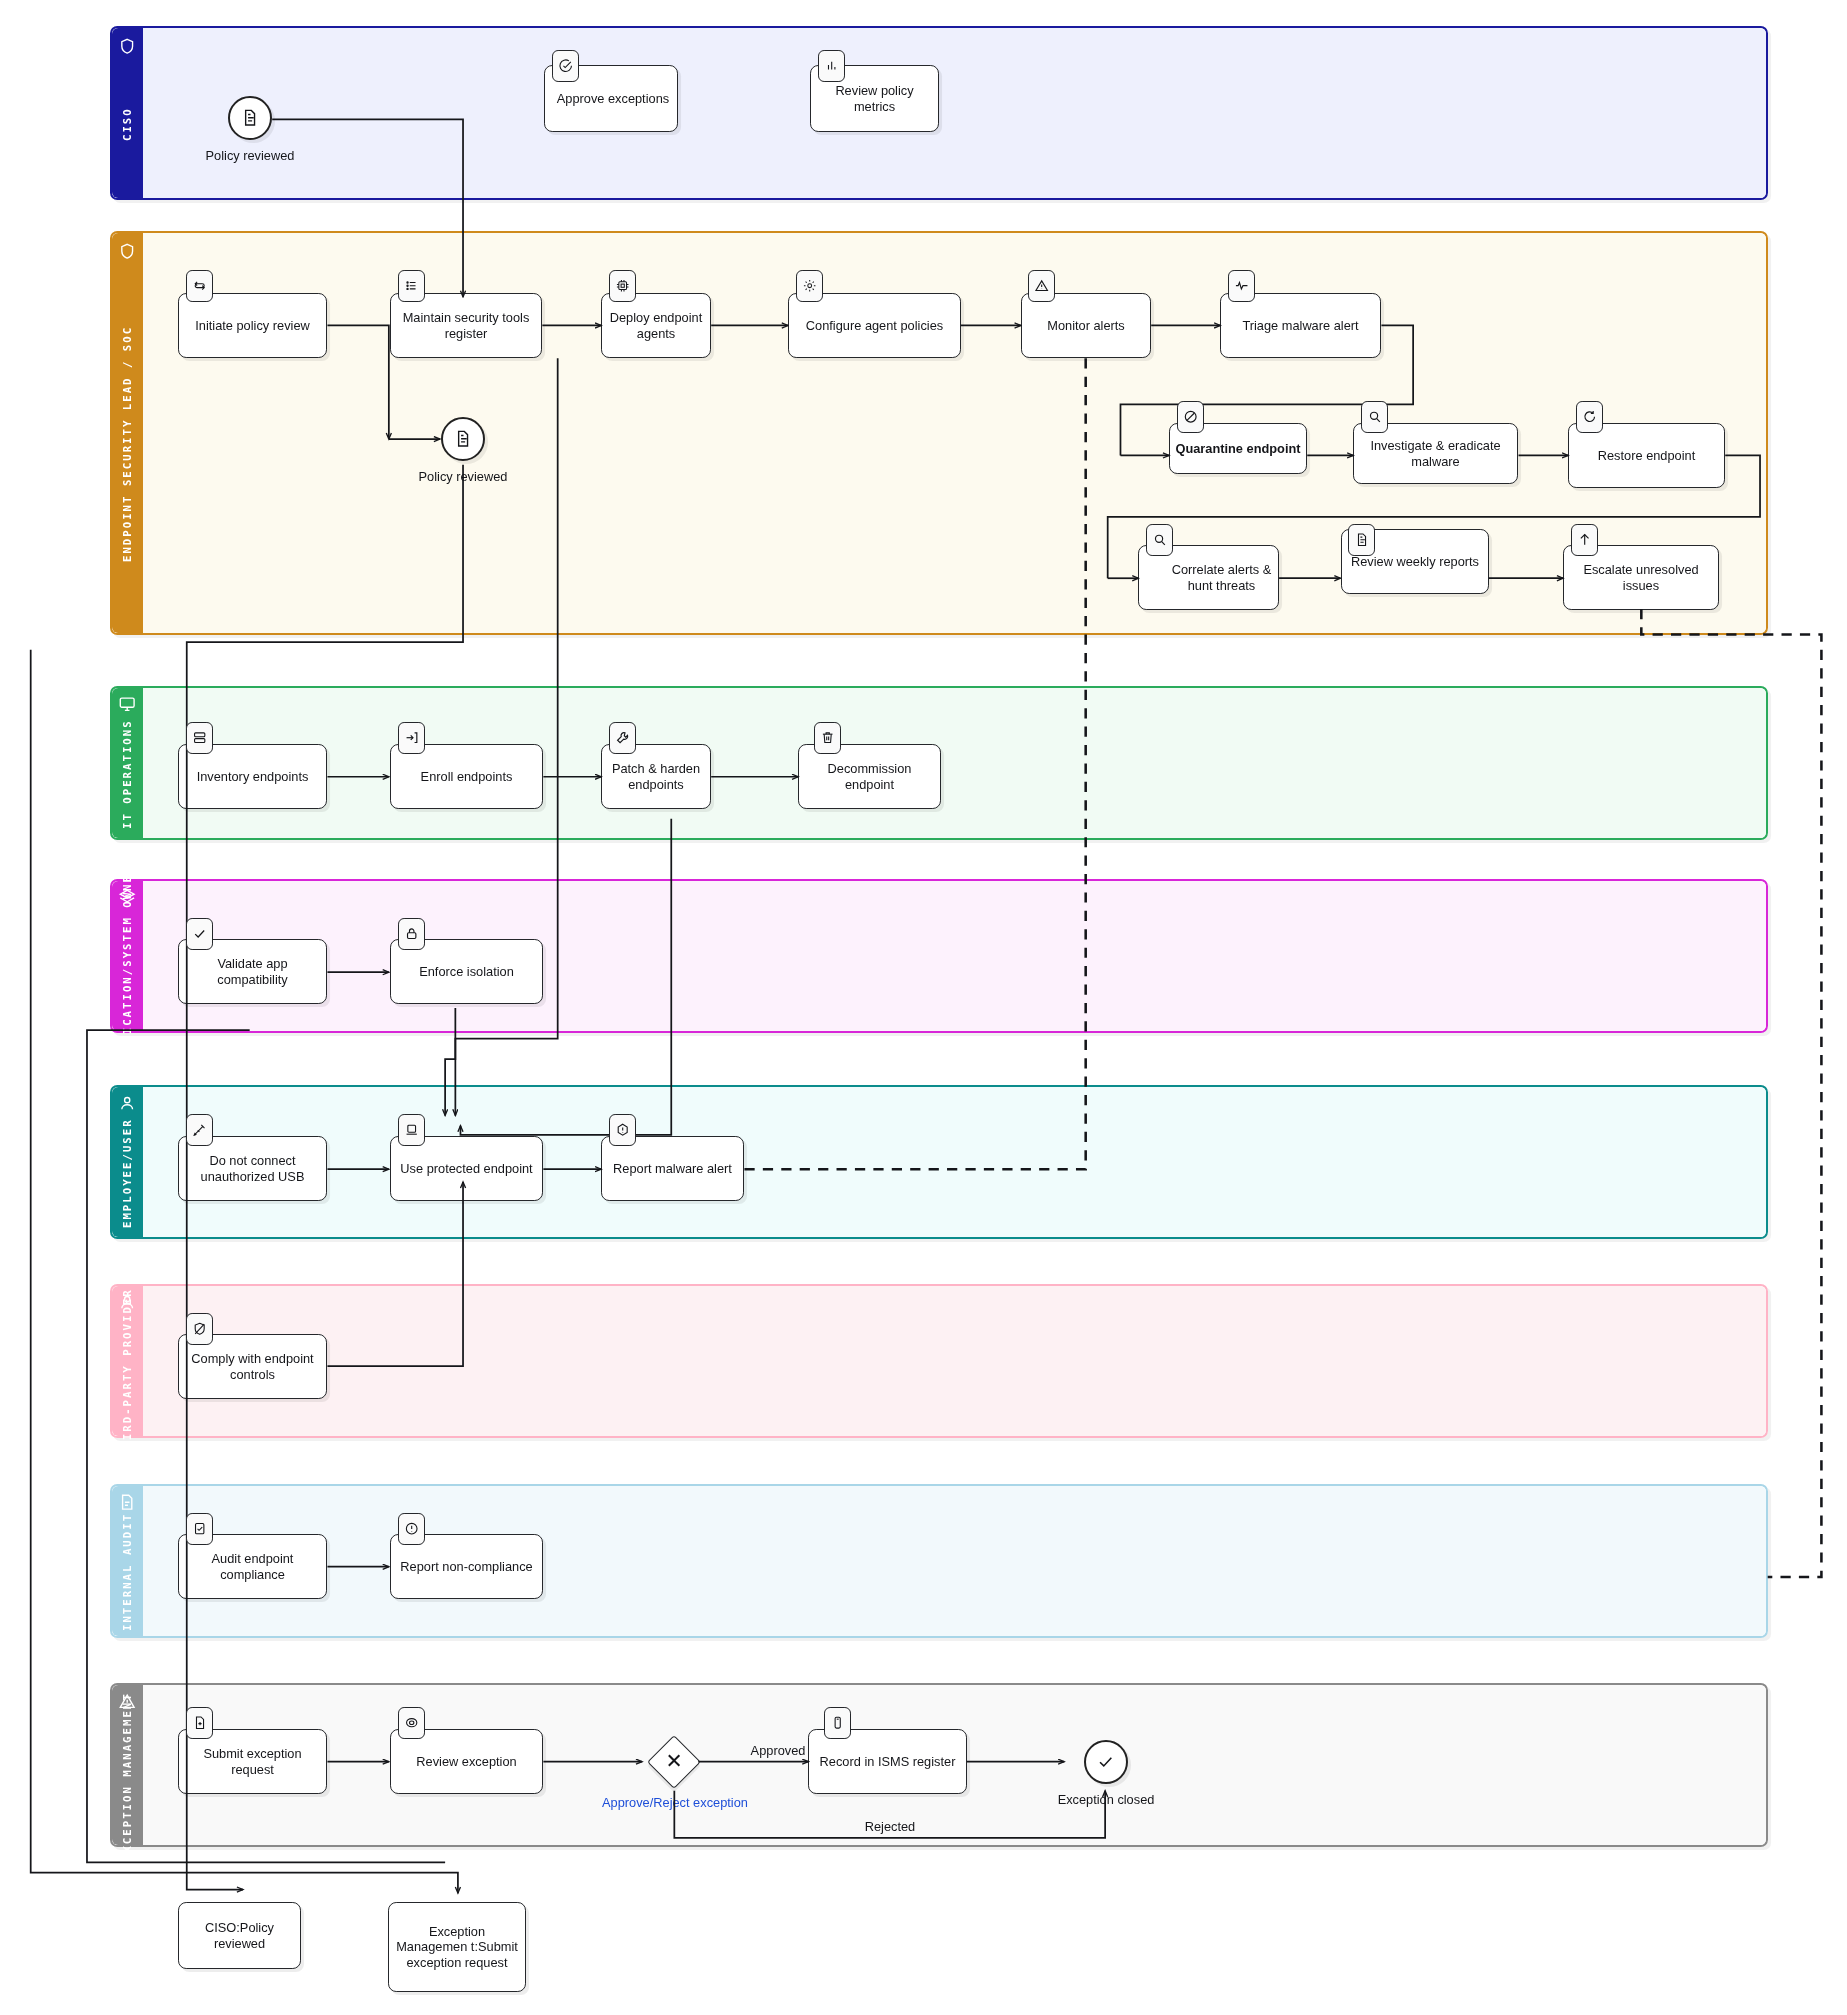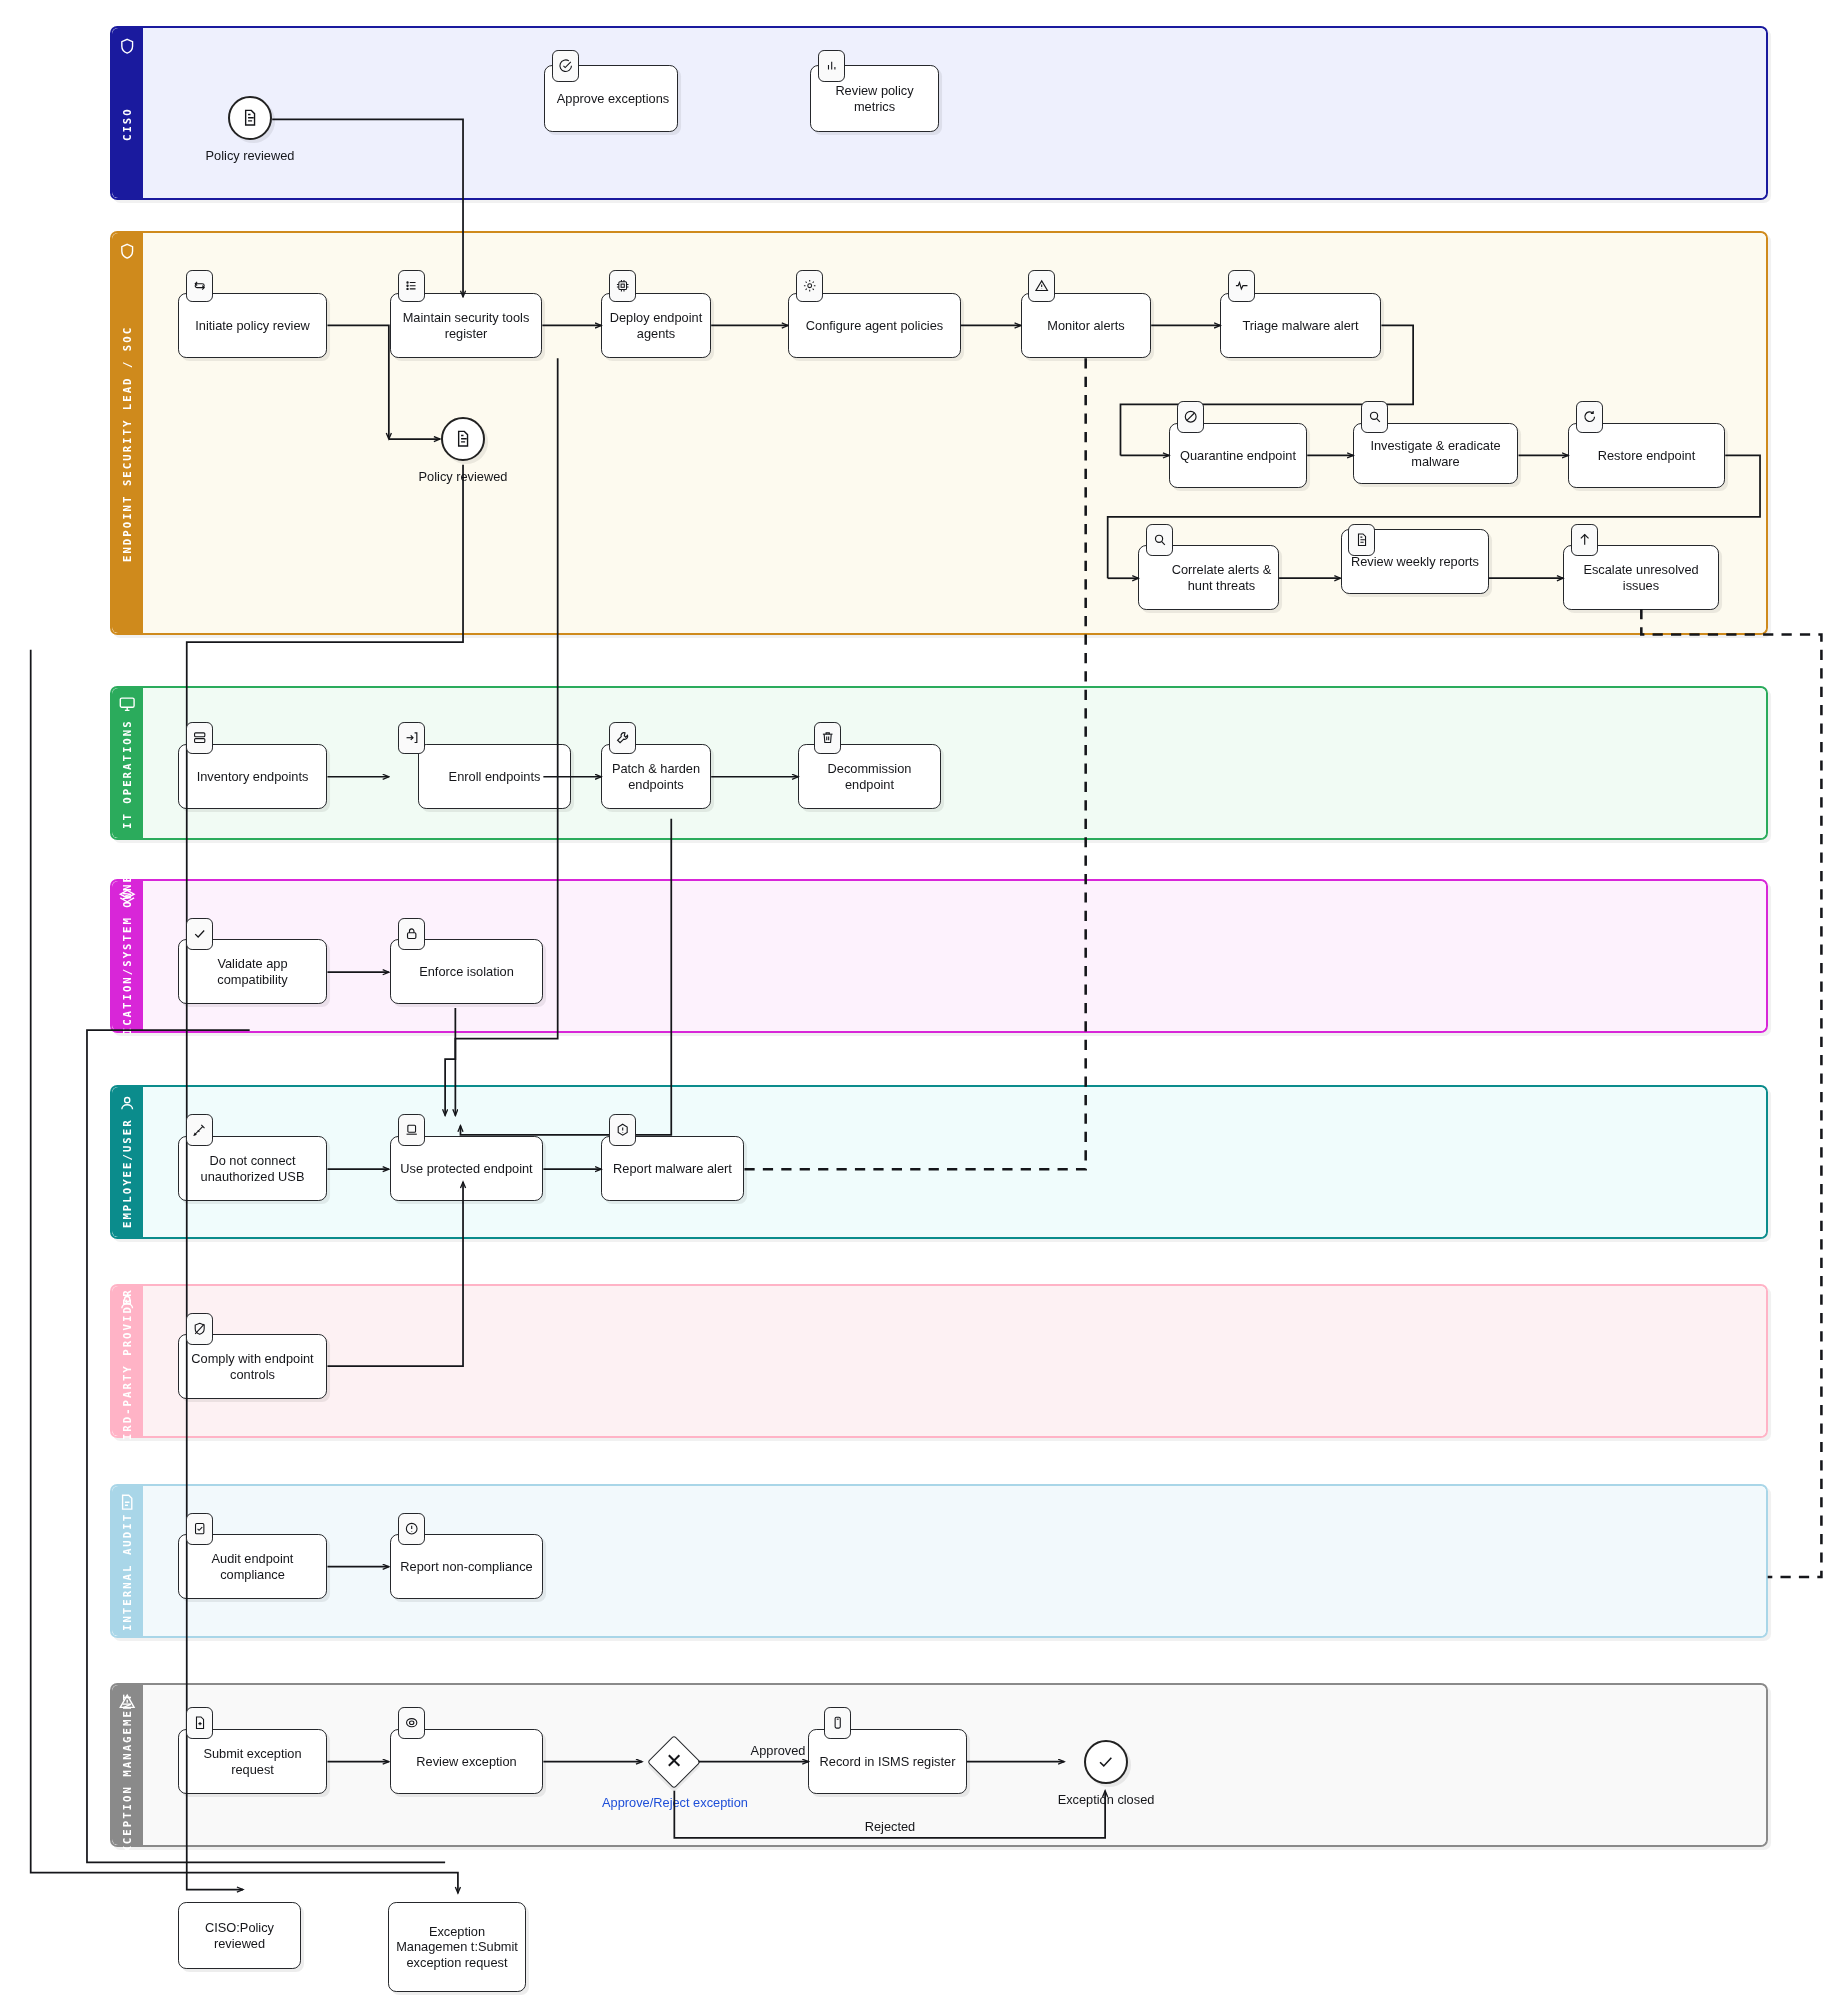--- a/index.html
+++ b/index.html
@@ -332,21 +332,21 @@
     <div class="task" style="left:1220px;top:293px;width:161px;height:65px;">
       <span>Triage malware alert</span>
     </div>
 
     <div class="badge" style="left:1177px;top:401px;">
       <svg viewBox="0 0 24 24" fill="none" stroke="#15161a" stroke-width="1.8">
           <circle cx="12" cy="12" r="8.4"></circle>
           <path d="M6.2 17.8L17.8 6.2"></path>
         </svg>
     </div>
-    <div class="task" style="left:1169px;top:423px;width:138px;height:65px;">
+    <div class="task" style="left:1169px;top:423px;width:138px;height:51px;font-weight:bold;">
       <span>Quarantine endpoint</span>
     </div>
 
     <div class="badge" style="left:1361px;top:401px;">
       <svg viewBox="0 0 24 24" fill="none" stroke="#15161a" stroke-width="1.8">
           <circle cx="11" cy="10.6" r="5.6"></circle>
           <path d="M15.2 14.9L20 20"></path>
         </svg>
     </div>
     <div class="task" style="left:1353px;top:423px;width:165px;height:61px;">
@@ -404,21 +404,21 @@
       <span>Inventory endpoints</span>
     </div>
 
     <div class="badge" style="left:398px;top:722px;">
       <svg viewBox="0 0 24 24" fill="none" stroke="#15161a" stroke-width="1.8">
           <path d="M4 12h10"></path>
           <path d="M10.5 8.5L14 12l-3.5 3.5"></path>
           <path d="M16.5 4.5H20v15h-3.5"></path>
         </svg>
     </div>
-    <div class="task" style="left:390px;top:744px;width:153px;height:65px;margin-left:28px;">
+    <div class="task" style="left:390px;top:744px;width:153px;height:65px;">
       <span>Enroll endpoints</span>
     </div>
 
     <div class="badge" style="left:609px;top:722px;">
       <svg viewBox="0 0 24 24" fill="none" stroke="#15161a" stroke-width="1.8">
           <path d="M15.6 4.4a4.6 4.6 0 0 0-5.9 5.9L4 16l3.9 3.9 5.7-5.7a4.6 4.6 0 0 0 5.9-5.9l-2.8 2.8-2.2-2.2z"></path>
         </svg>
     </div>
     <div class="task" style="left:601px;top:744px;width:110px;height:65px;">
       <span>Patch &amp; harden endpoints</span>

